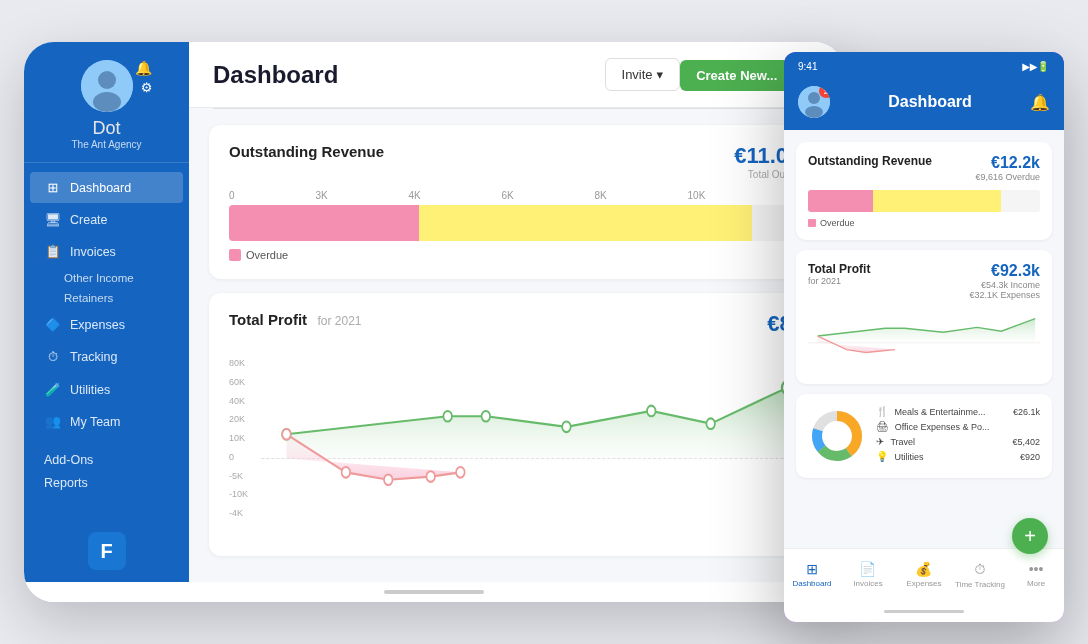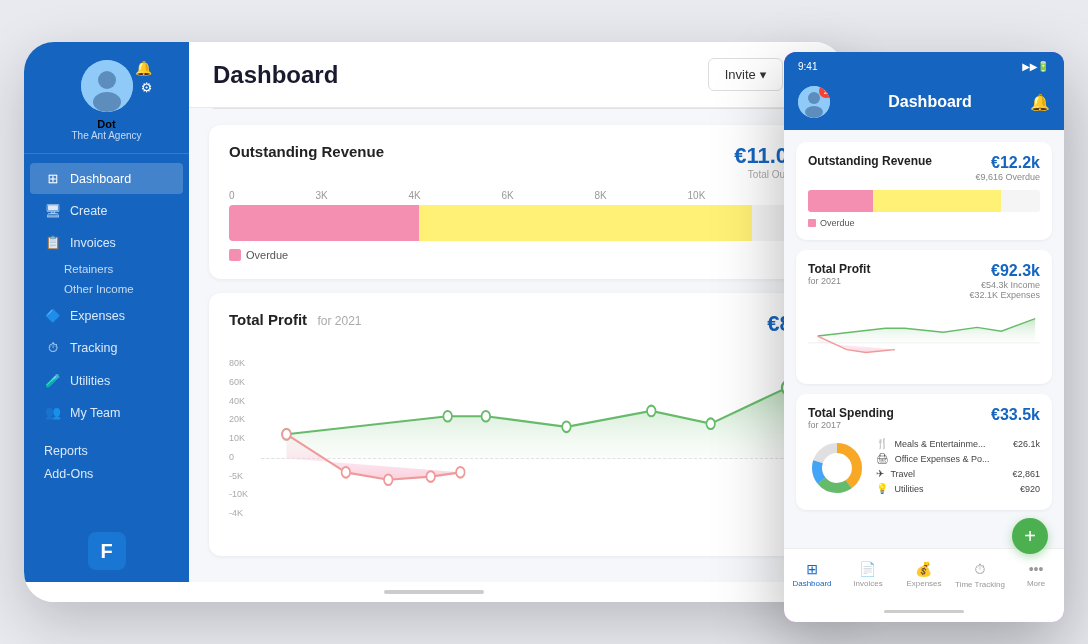--- a/index.html
+++ b/index.html
@@ -87,23 +87,23 @@
 
     .gear-icon {
       position: absolute;
       top: 20px;
       right: -20px;
       color: white;
       font-size: 13px;
     }
 
     .user-name {
-      color: #000000;
-      font-size: 11px;
-      font-weight: 700;
+      color: #e5e5e5;
+      font-size: 18px;
+      font-weight: 400;
     }
 
     .user-company {
       color: rgba(255,255,255,0.75);
       font-size: 10px;
     }
 
     .sidebar-nav {
       flex: 1;
       padding: 8px 0;
@@ -180,21 +180,20 @@
 
     .page-title {
       font-size: 24px;
       font-weight: 600;
       color: #1a1a2e;
     }
 
     .header-actions {
       display: flex;
       align-items: flex-end;
-      gap: 10px;
     }
 
     .invite-btn {
       padding: 8px 16px;
       border: 1px solid #ddd;
       border-radius: 6px;
       background: white;
       color: #333;
       font-size: 13px;
       cursor: pointer;
@@ -598,63 +597,66 @@
             <span>Dashboard</span>
           </div>
           <div class="nav-item">
             <span class="nav-icon">🖥</span>
             <span>Create</span>
           </div>
           <div class="nav-item">
             <span class="nav-icon">📋</span>
             <span>Invoices</span>
           </div>
+          <div class="nav-sub">Other Income</div>
           <div class="nav-sub">Retainers</div>
-          <div class="nav-sub">Other Income</div>
           <div class="nav-item">
             <span class="nav-icon">🔷</span>
             <span>Expenses</span>
             <br>
           </div>
           <div class="nav-item">
             <span class="nav-icon">⏱</span>
             <span>Tracking</span>
           </div>
           <div class="nav-item">
             <span class="nav-icon">🧪</span>
             <span>Utilities</span>
           </div>
           <div class="nav-item">
             <span class="nav-icon">👥</span>
             <span>My Team</span>
           </div>
 
           <div style="height:10px"></div>
           <div class="nav-item" style="padding:4px 14px">
+            <span>Add-Ons</span>
+          </div>
+          <div class="nav-item" style="padding:4px 14px">
             <span>Reports</span>
-          </div>
-          <div class="nav-item" style="padding:4px 14px">
-            <span>Add-Ons</span>
           </div>
         </div>
 
         <div class="sidebar-bottom">
           <div class="sidebar-logo">
             <span>F</span>
           </div>
         </div>
       </div>
 
       <div class="main-content">
         <div class="main-header">
           <span class="page-title">Dashboard</span>
           <div class="header-actions">
             <button class="invite-btn">
               <span>Invite</span>
               <span>▾</span>
+            </button>
+            <button class="create-btn">
+              <span>Create New...</span>
             </button>
             <button class="create-dropdown">
               <span>▾</span>
             </button>
           </div>
         </div>
         <div class="divider"></div>
 
         <div class="dashboard-body">
 
@@ -828,48 +830,41 @@
             <line x1="0" y1="35" x2="240" y2="35" stroke="#e0e0e0" stroke-width="0.5"></line>
             <path d="M10,28 L80,20 L100,20 L140,24 L175,19 L200,23 L235,10 L235,35 L10,35 Z" fill="url(#mGreenGrad)"></path>
             <path d="M10,28 L40,42 L60,45 L80,43 L90,42 L10,35 Z" fill="url(#mRedGrad)"></path>
             <polyline points="10,28 80,20 100,20 140,24 175,19 200,23 235,10" fill="none" stroke="#66bb6a" stroke-width="1.5"></polyline>
             <polyline points="10,28 40,42 60,45 80,43 90,42" fill="none" stroke="#ef9a9a" stroke-width="1.5"></polyline>
           </svg>
         </div>
       </div>
 
       <div class="mobile-card">
-        <div class="mobile-card-header">
-          <div>
-            <div class="mobile-card-title">Total Spending</div>
-            <div class="mobile-card-sub">for 2017</div>
-          </div>
-          <div class="mobile-card-amount">€33.5k</div>
-        </div>
         <div class="donut-container">
           <svg class="donut-svg" width="58" height="58" viewBox="0 0 58 58">
             <circle cx="29" cy="29" r="20" fill="none" stroke="#e0e0e0" stroke-width="10"></circle>
             <circle cx="29" cy="29" r="20" fill="none" stroke="#f9a825" stroke-width="10" stroke-dasharray="50 76" stroke-dashoffset="0" transform="rotate(-90 29 29)"></circle>
             <circle cx="29" cy="29" r="20" fill="none" stroke="#66bb6a" stroke-width="10" stroke-dasharray="30 96" stroke-dashoffset="-50" transform="rotate(-90 29 29)"></circle>
             <circle cx="29" cy="29" r="20" fill="none" stroke="#42a5f5" stroke-width="10" stroke-dasharray="20 106" stroke-dashoffset="-80" transform="rotate(-90 29 29)"></circle>
           </svg>
           <div class="spending-list">
             <div class="spending-row">
               <span class="spending-icon">🍴</span>
               <span>Meals &amp; Entertainme...</span>
               <span style="margin-left:auto">€26.1k</span>
             </div>
             <div class="spending-row">
               <span class="spending-icon">🖨</span>
               <span>Office Expenses &amp; Po...</span>
             </div>
             <div class="spending-row">
               <span class="spending-icon">✈</span>
               <span>Travel</span>
-              <span style="margin-left:auto">€2,861</span>
+              <span style="margin-left:auto">€5,402</span>
             </div>
             <div class="spending-row">
               <span class="spending-icon">💡</span>
               <span>Utilities</span>
               <span style="margin-left:auto">€920</span>
             </div>
           </div>
         </div>
       </div>
 

